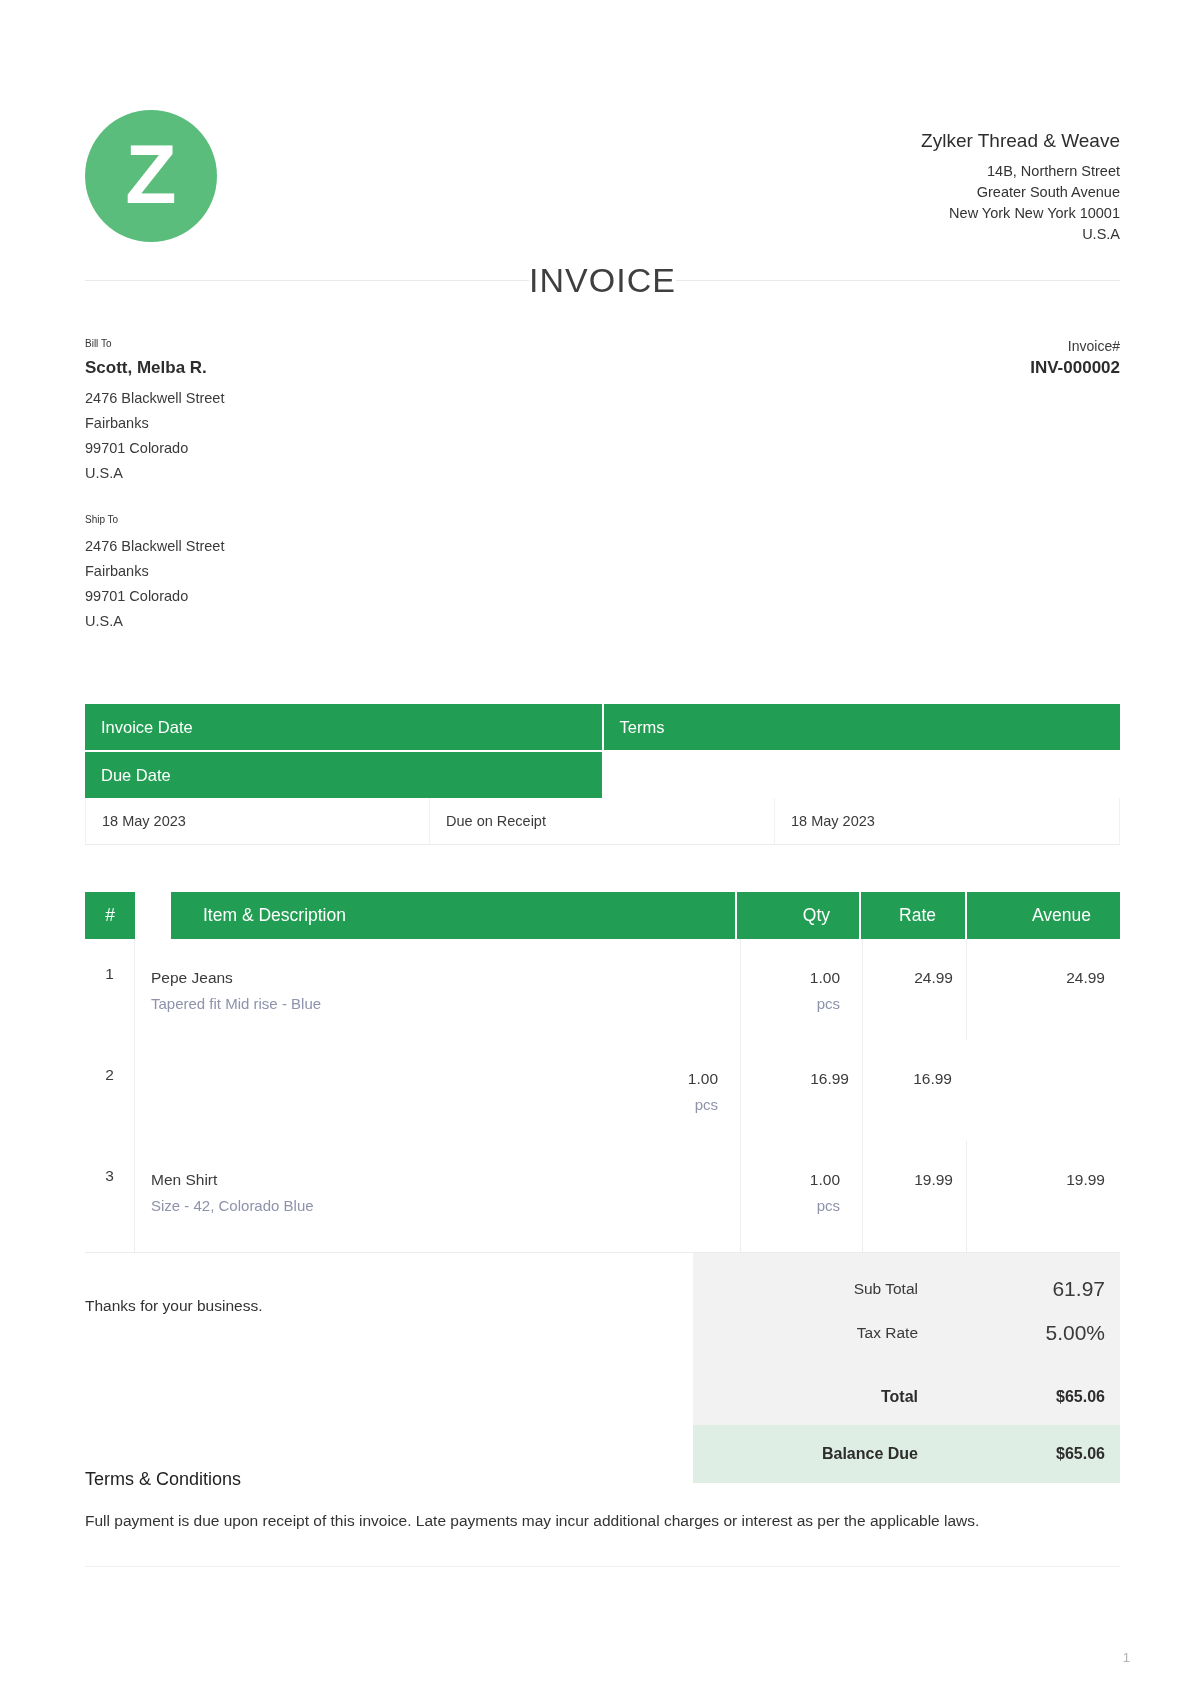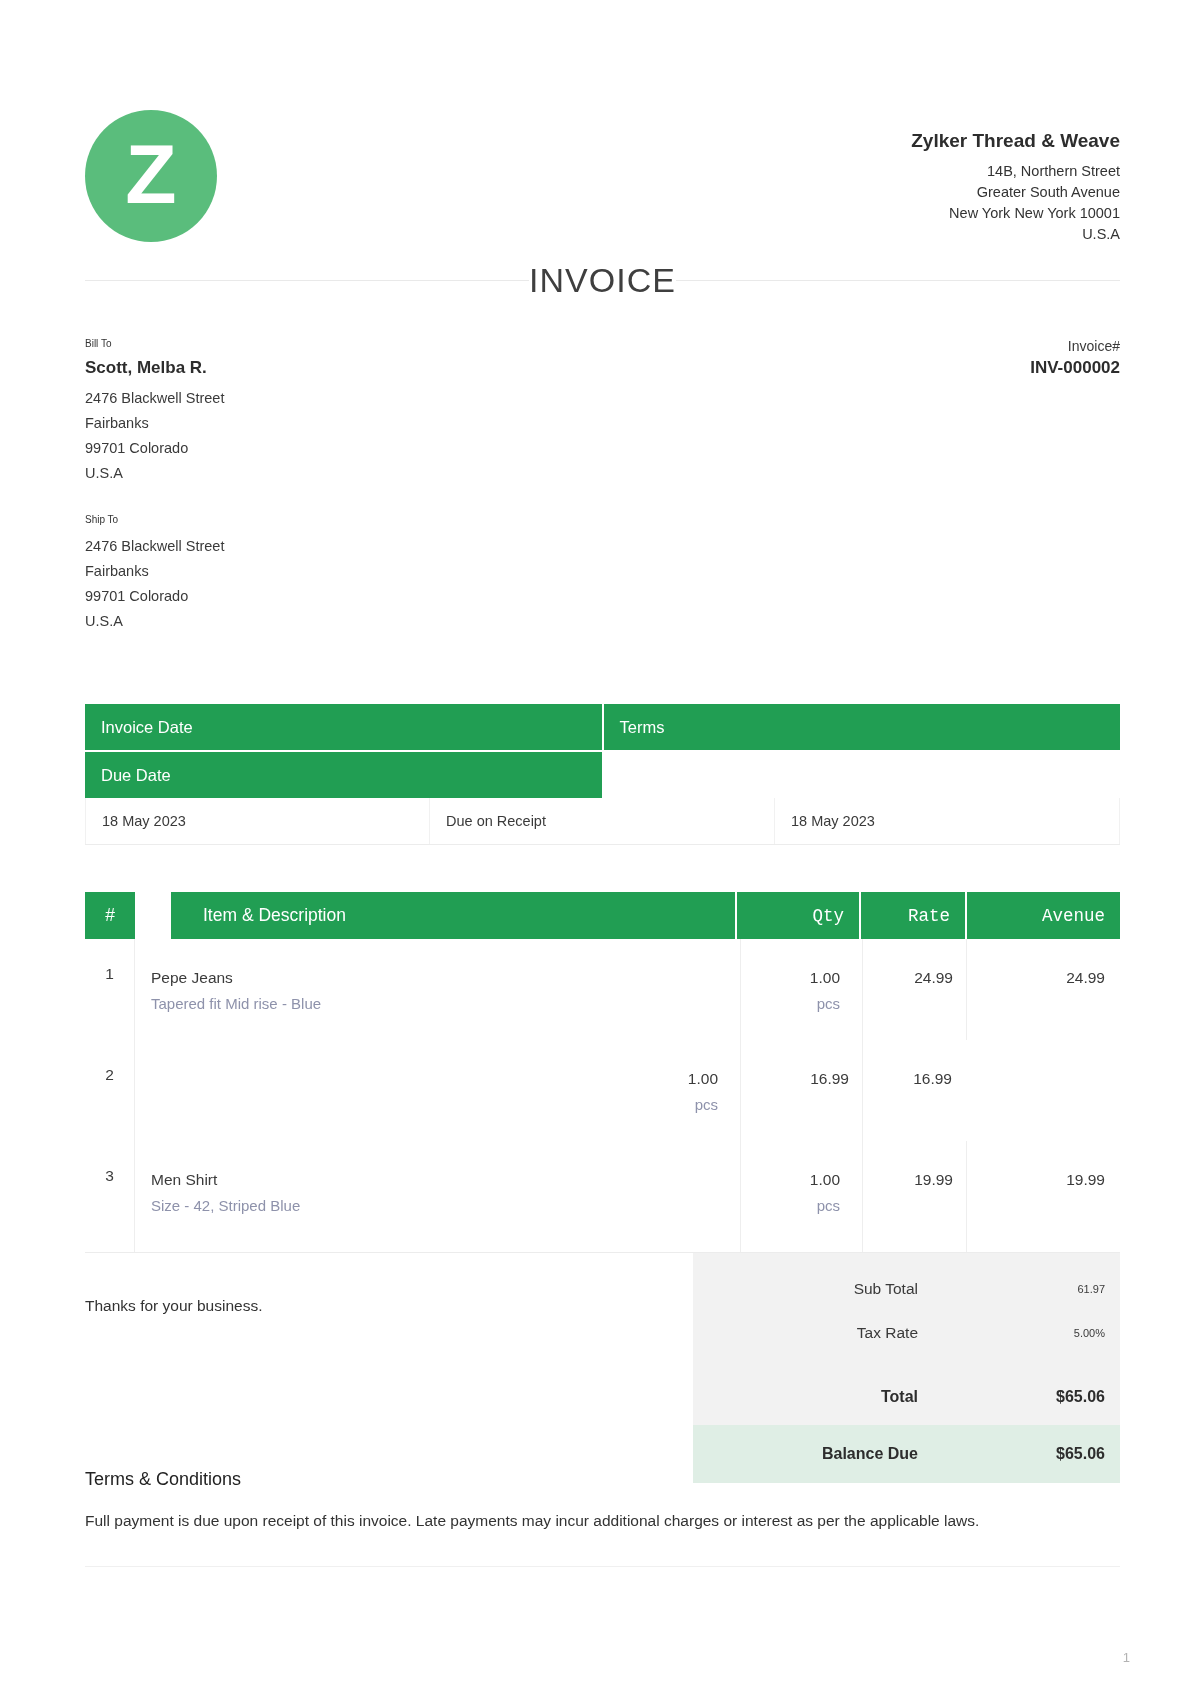--- a/index.html
+++ b/index.html
@@ -15,21 +15,21 @@
   .header-row { display:flex; justify-content:space-between; align-items:flex-start; }
   .logo-circle {
     width:132px; height:132px; border-radius:50%;
     background:#5abd7c; display:flex; align-items:center; justify-content:center;
   }
   .logo-letter {
     color:#ffffff; font-size:84px; font-weight:bold; line-height:1;
     transform:translateY(-2px);
   }
   .company-block { text-align:right; padding-top:20px; }
-  .company-name { font-size:19px; font-weight:bold; color:#2d2d2d; margin-bottom:9px; }
+  .company-name { font-size:19px; font-weight:normal; color:#2d2d2d; margin-bottom:9px; }
   .company-addr div { font-size:14.5px; color:#333; line-height:21px; }
 
   
   .title-row { display:flex; align-items:center; margin-top:16px; }
   .title-rule { flex:1; height:1px; background:#e9e9e9; }
   .doc-title { font-size:34px; font-weight:300; color:#3f3f3f; letter-spacing:1px; }
 
   
   .billing-row { display:flex; justify-content:space-between; margin-top:38px; }
   .party-label { font-size:10px; color:#333; margin-bottom:9px; }
@@ -57,21 +57,21 @@
 
   
   .items-table { margin-top:47px; }
   .items-head { display:grid; grid-template-columns:50px 1fr 122px 104px 153px; gap:2px; }
   .items-head .cell {
     background:#219e53; color:#ffffff; font-size:17.5px;
     height:47px; display:flex; align-items:center;
   }
   .items-head .c-idx { justify-content:center; }
   .items-head .c-item { padding-left:32px;margin-left:34px; }
-  .items-head .c-num { justify-content:flex-end; padding-right:15px;font-family:Liberation Mono, monospace; }
+  .items-head .c-num { justify-content:flex-end; padding-right:29px; }
   .items-body { border-bottom:1px solid #ececec; }
   .item-row { display:grid; grid-template-columns:50px 1fr 122px 104px 153px; }
   .item-row > div { padding-top:26px; padding-bottom:24px; }
   .item-row.last > div { padding-bottom:34px; }
   .cell-idx { text-align:center; font-size:15.5px; color:#3b3b3b; border-right:1px solid #eeeeee; }
   .cell-item { padding-left:16px; border-right:1px solid #eeeeee; }
   .item-name { font-size:15.5px; color:#3b3b3b; line-height:26px; }
   .item-desc { font-size:15px; color:#8e92ab; line-height:25px; }
   .cell-qty { text-align:right; padding-right:22px; border-right:1px solid #eeeeee; }
   .qty-val { font-size:15.5px; color:#3b3b3b; line-height:26px; }
@@ -79,21 +79,21 @@
   .cell-rate { text-align:right; padding-right:13px; border-right:1px solid #eeeeee; font-size:15.5px; color:#3b3b3b; line-height:26px; }
   .cell-amount { text-align:right; padding-right:15px; font-size:15.5px; color:#3b3b3b; line-height:26px; }
 
   
   .bottom-row { display:flex; align-items:stretch; }
   .thanks-note { flex:1; padding-top:44px; font-size:15.5px; color:#333; }
   .summary-panel { width:427px; }
   .summary-gray { background:#f2f2f2; padding-top:14px; padding-bottom:6px; }
   .srow { display:flex; align-items:center; padding:12px 0; }
   .srow .s-label { flex:1; text-align:right; font-size:15.5px; color:#3a3a3a; line-height:20px; }
-  .srow .s-value { width:202px; text-align:right; padding-right:15px; font-size:11px; color:#3a3a3a; line-height:20px; }
+  .srow .s-value { width:202px; text-align:right; padding-right:15px; font-size:21px; color:#3a3a3a; line-height:20px; }
   .srow.total-row { margin-top:20px; }
   .srow.total-row .s-label, .srow.total-row .s-value { font-weight:bold; font-size:16px; color:#2d2d2d; }
   .balance-row { background:#dfeee5; display:flex; align-items:center; padding:19px 0; }
   .balance-row .s-label { flex:1; text-align:right; font-weight:bold; font-size:16px; color:#2d2d2d; line-height:20px; }
   .balance-row .s-value { width:202px; text-align:right; padding-right:15px; font-weight:bold; font-size:16px; color:#2d2d2d; line-height:20px; }
 
   
   .terms-block { margin-top:-14px; }
   .terms-heading { font-size:18px; color:#222222; margin-bottom:18px; }
   .terms-text { font-size:15.5px; color:#333; line-height:25px; max-width:965px; }
@@ -199,21 +199,21 @@
           <div class="qty-unit">pcs</div>
         </div>
         <div class="cell-rate">16.99</div>
         <div class="cell-amount">16.99</div>
       </div>
 
       <div class="item-row last">
         <div class="cell-idx">3</div>
         <div class="cell-item">
           <div class="item-name">Men Shirt</div>
-          <div class="item-desc">Size - 42, Striped Blue</div>
+          <div class="item-desc">Size - 42, Colorado Blue</div>
         </div>
         <div class="cell-qty">
           <div class="qty-val">1.00</div>
           <div class="qty-unit">pcs</div>
         </div>
         <div class="cell-rate">19.99</div>
         <div class="cell-amount">19.99</div>
       </div>
 
     </div>

